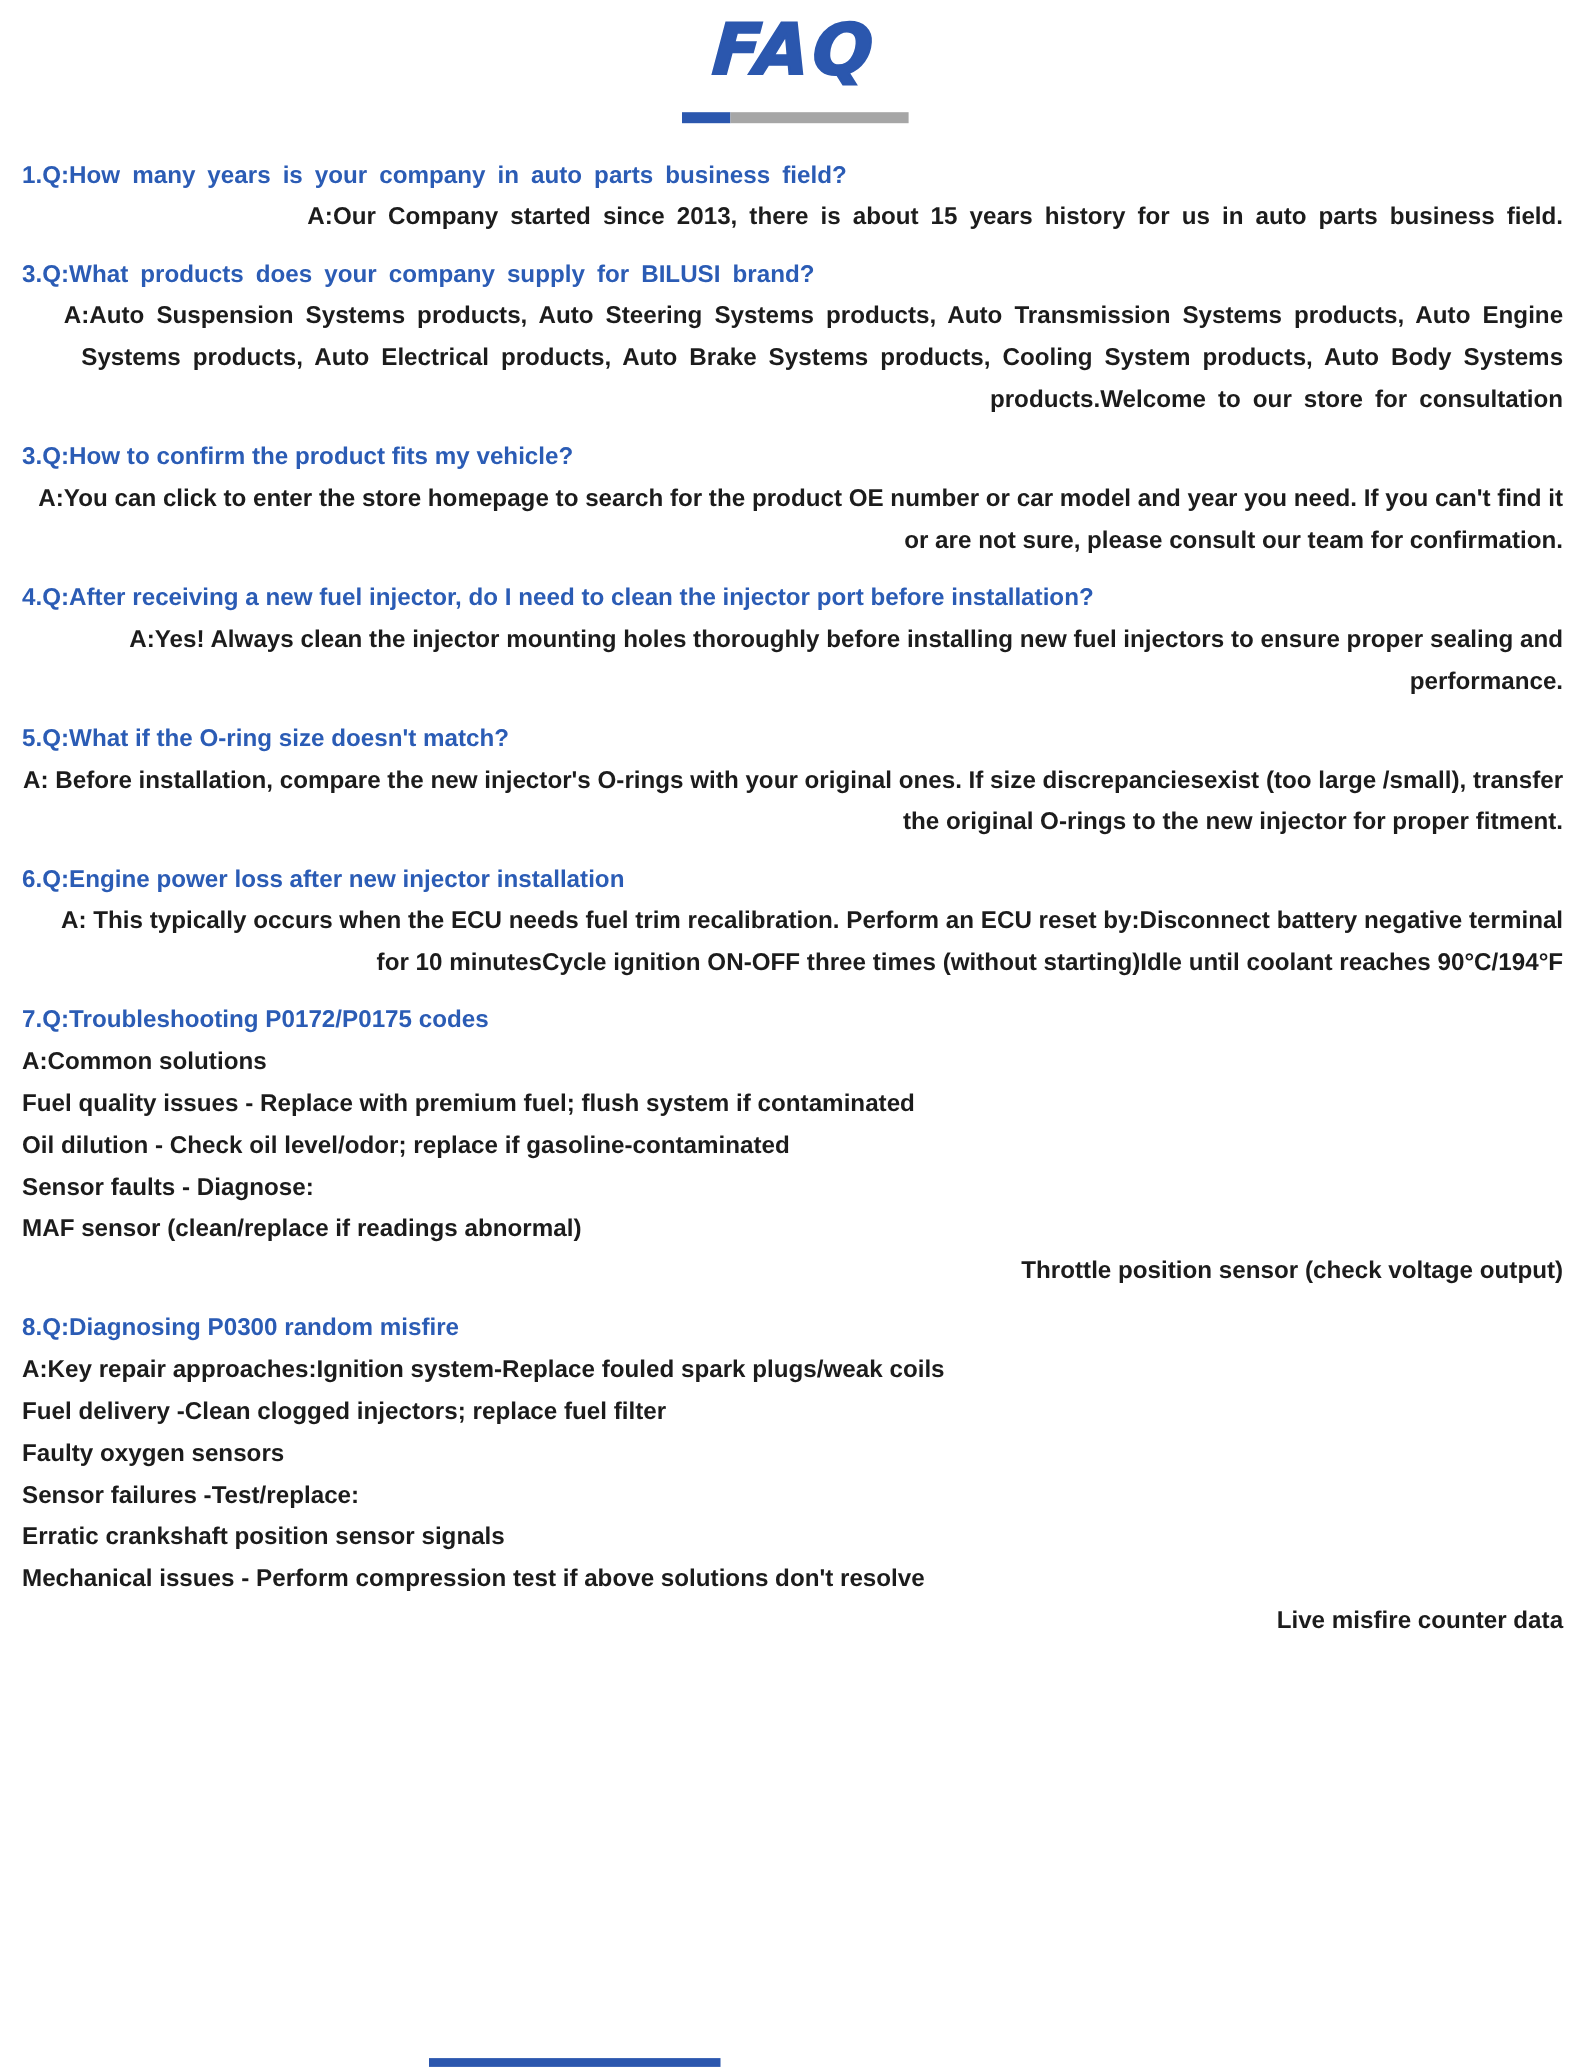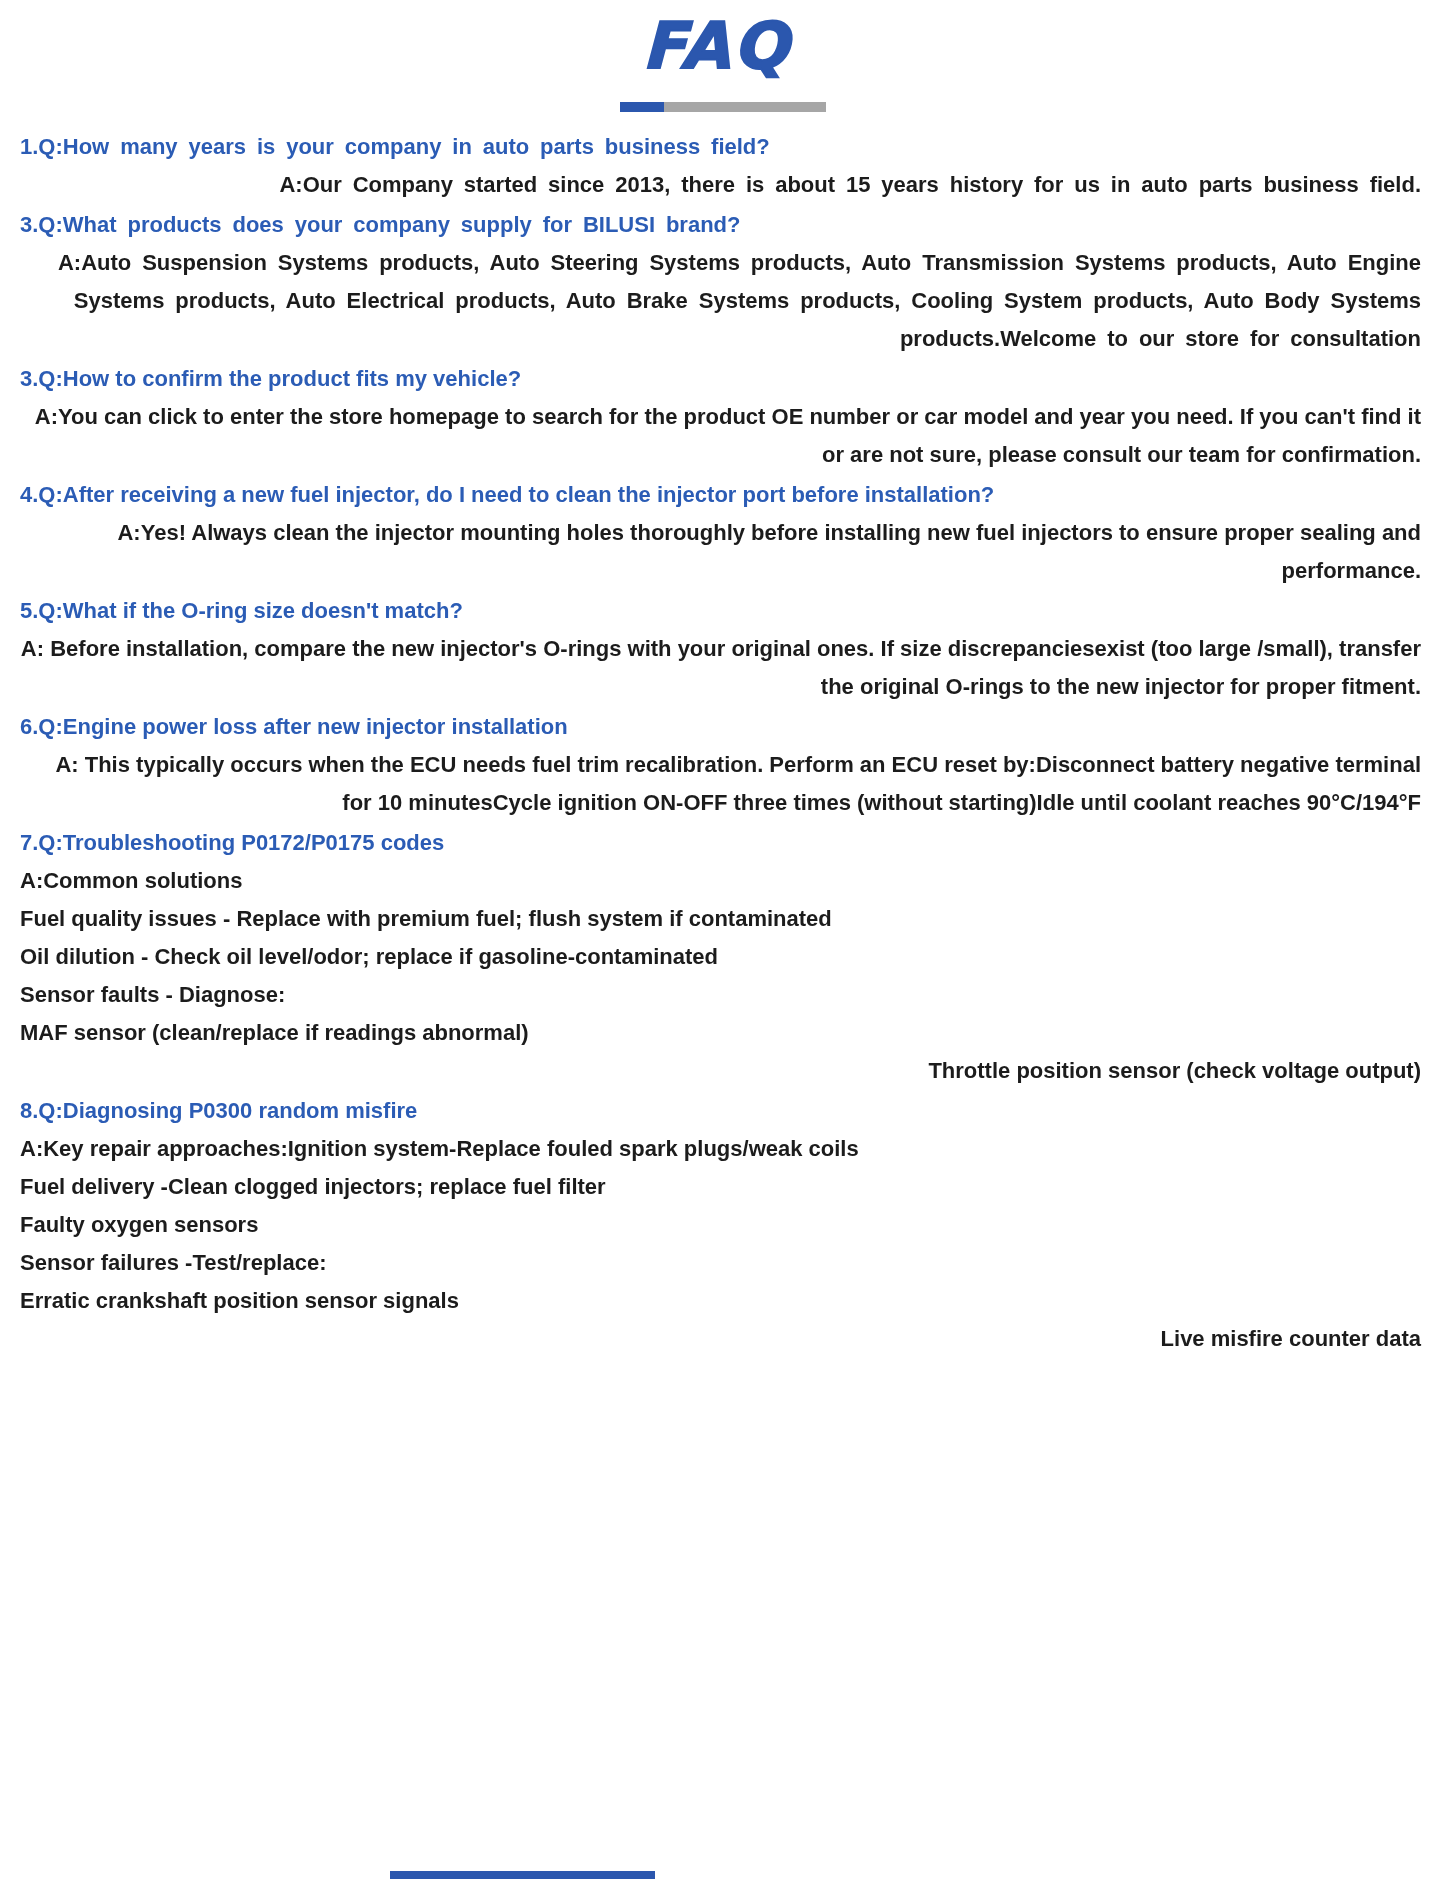--- a/index.html
+++ b/index.html
@@ -45,21 +45,21 @@
     background:var(--bar-blue);
   }
   .title-underline .seg-gray{
     flex:1;height:100%;
     background:var(--bar-gray);
   }
   .faq-list{
     padding:14px 24px 0 20px;
   }
   .faq-item{
-    margin-top:2px;
+    margin-top:14px;
   }
   
   .faq-item:nth-child(1),
   .faq-item:nth-child(2){
     word-spacing:0.30em;
   }
   .faq-q{
     color:var(--q-blue);
     font-weight:bold;
     font-size:22px;
@@ -153,20 +153,21 @@
     </div>
 
     <div class="faq-item">
       <div class="faq-q">8.Q:Diagnosing P0300 random misfire</div>
       <div class="faq-a">
           <p>A:Key repair approaches:Ignition system-Replace fouled spark plugs/weak coils</p>
           <p>Fuel delivery -Clean clogged injectors; replace fuel filter</p>
           <p>Faulty oxygen sensors</p>
           <p>Sensor failures -Test/replace:</p>
           <p>Erratic crankshaft position sensor signals</p>
+          <p>Mechanical issues - Perform compression test if above solutions don't resolve</p>
           <p>Live misfire counter data</p>
         </div>
     </div>
   </div>
 
   <div class="next-section-bar"></div>
 
 </div>
 
 </body></html>

